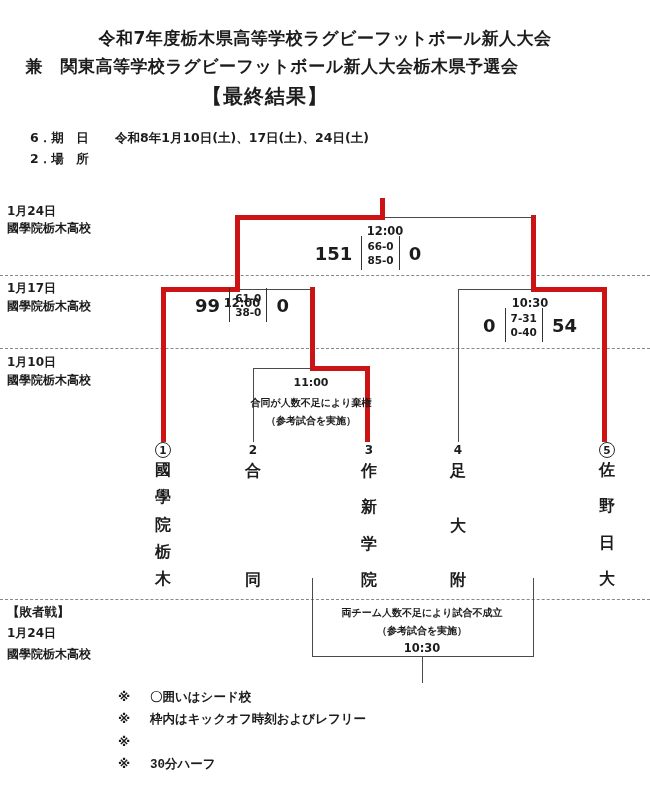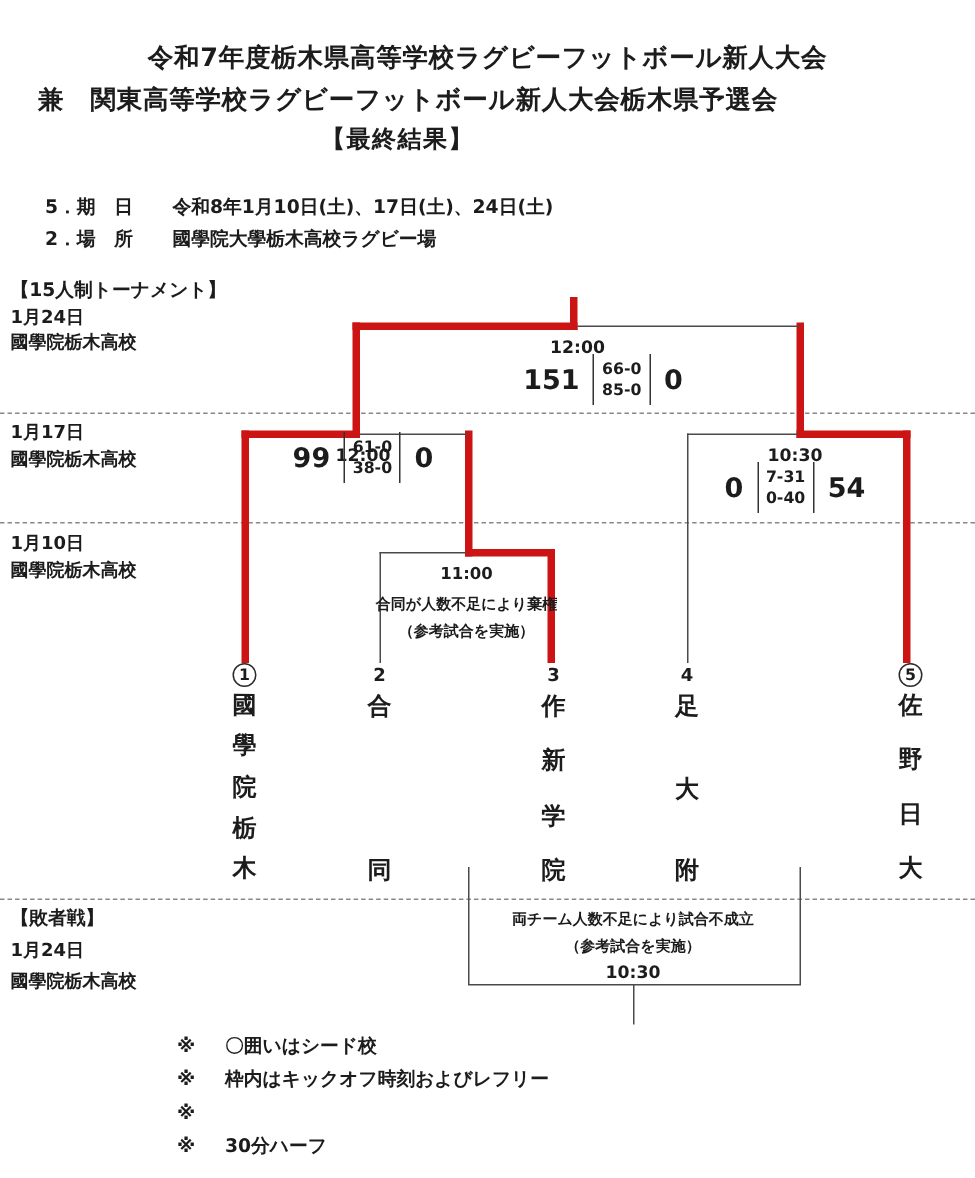--- a/index.html
+++ b/index.html
@@ -12,21 +12,21 @@
   .page{
     position:relative;width:650px;height:785px;background:#ffffff;overflow:hidden;
     font-family:"DejaVu Sans","Liberation Sans",sans-serif;color:var(--txt);
     font-weight:600;
   }
   .abs{position:absolute;}
   .ctr{text-align:center;}
   
   .t1{left:0;top:27px;width:650px;font-size:17px;letter-spacing:.5px;}
   .t2{left:0;top:55px;width:544px;font-size:17px;letter-spacing:.5px;}
-  .t3{left:0;top:83px;width:530px;font-size:16px;letter-spacing:1px;}
+  .t3{left:0;top:83px;width:530px;font-size:20px;letter-spacing:1px;}
   
   .info-label{left:30px;font-size:12.5px;}
   .info-value{left:115px;font-size:12.5px;}
   .iy1{top:130px;} .iy2{top:151px;}
   
   .lbl{left:7px;font-size:12.5px;}
   
   .rl{position:absolute;background:var(--red);}
   .bl{position:absolute;background:var(--thin);}
   .dash{position:absolute;left:0;width:650px;height:0;border-top:1.5px dashed var(--dash);}
@@ -51,26 +51,24 @@
 </style>
 </head>
 <body>
 
 <div class="page">
 
   <div class="abs ctr t1">令和7年度栃木県高等学校ラグビーフットボール新人大会</div>
   <div class="abs ctr t2">兼　関東高等学校ラグビーフットボール新人大会栃木県予選会</div>
   <div class="abs ctr t3">【最終結果】</div>
 
-  <div class="abs info-label iy1">5．期　日</div>
+  <div class="abs info-label iy1">6．期　日</div>
   <div class="abs info-value iy1">令和8年1月10日(土)、17日(土)、24日(土)</div>
   <div class="abs info-label iy2">2．場　所</div>
-  <div class="abs info-value iy2">國學院大學栃木高校ラグビー場</div>
 
-  <div class="abs lbl" style="top:185px;">【15人制トーナメント】</div>
 
   <div class="abs lbl" style="top:203px;font-size:12px;">1月24日</div>
   <div class="abs lbl" style="top:220px;font-size:12px;">國學院栃木高校</div>
   <div class="abs lbl" style="top:280px;font-size:12px;">1月17日</div>
   <div class="abs lbl" style="top:298px;font-size:12px;">國學院栃木高校</div>
   <div class="abs lbl" style="top:354px;font-size:12px;">1月10日</div>
   <div class="abs lbl" style="top:372px;font-size:12px;">國學院栃木高校</div>
 
   <div class="dash" style="top:275px;"></div>
   <div class="dash" style="top:348px;"></div>
@@ -93,21 +91,21 @@
   <div class="bl" style="left:253px;top:368px;width:58px;height:1px;"></div>
   <div class="bl" style="left:253px;top:368px;width:1px;height:74px;"></div>
   <div class="bl" style="left:458px;top:289px;width:74px;height:1px;"></div>
   <div class="bl" style="left:458px;top:289px;width:1px;height:153px;"></div>
   <div class="bl" style="left:312px;top:578px;width:1px;height:78px;"></div>
   <div class="bl" style="left:533px;top:578px;width:1px;height:78px;"></div>
   <div class="bl" style="left:312px;top:656px;width:222px;height:1px;"></div>
   <div class="bl" style="left:422px;top:656px;width:1px;height:27px;"></div>
 
   <div class="time" style="left:335px;top:224px;">12:00</div>
-  <div class="score-row" style="left:302px;top:236px;">
+  <div class="score-row" style="left:268px;top:236px;">
     <span class="big-score">151</span>
     <span class="halves">
       <span>66-0</span>
       <span>85-0</span>
     </span>
     <span class="big-score">0</span>
   </div>
 
   <div class="time" style="left:192px;top:296px;">12:00</div>
   <div class="score-row" style="left:142px;top:288px;">
@@ -183,15 +181,15 @@
   <div class="match-note" style="left:312px;top:606px;">両チーム人数不足により試合不成立</div>
   <div class="match-note" style="left:312px;top:624px;">（参考試合を実施）</div>
   <div class="time" style="left:372px;top:641px;">10:30</div>
 
   <div class="abs fn-marker" style="top:689px;">※</div>
   <div class="abs fn-text" style="top:689px;">〇囲いはシード校</div>
   <div class="abs fn-marker" style="top:711px;">※</div>
   <div class="abs fn-text" style="top:711px;">枠内はキックオフ時刻およびレフリー</div>
   <div class="abs fn-marker" style="top:734px;">※</div>
   <div class="abs fn-marker" style="top:756px;">※</div>
-  <div class="abs fn-text" style="top:756px;">30分ハーフ</div>
+  <div class="abs fn-text" style="top:756px;font-family:Liberation Mono, monospace;">30分ハーフ</div>
 
 </div>
 
 </body></html>

